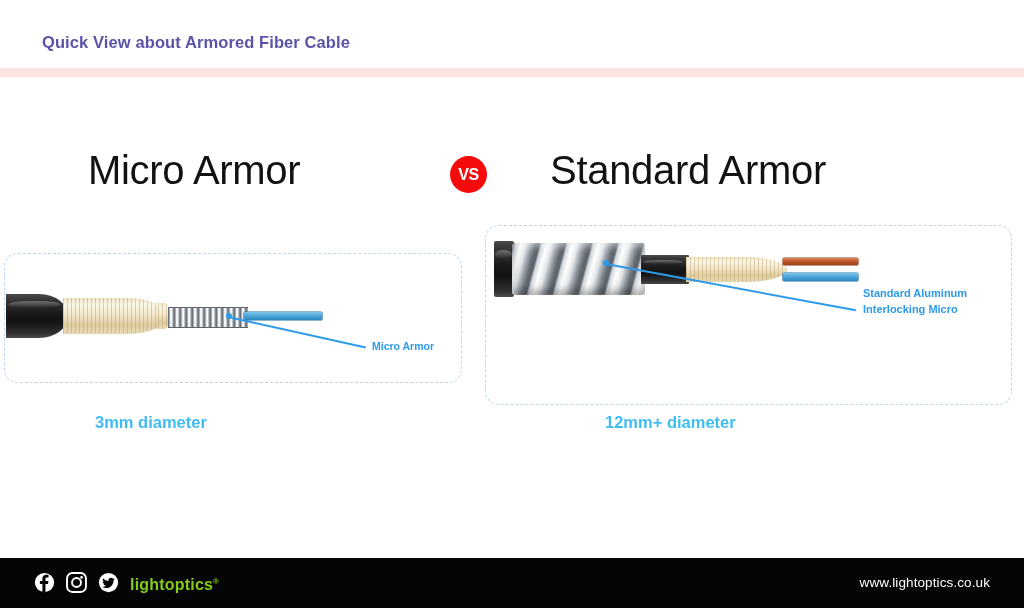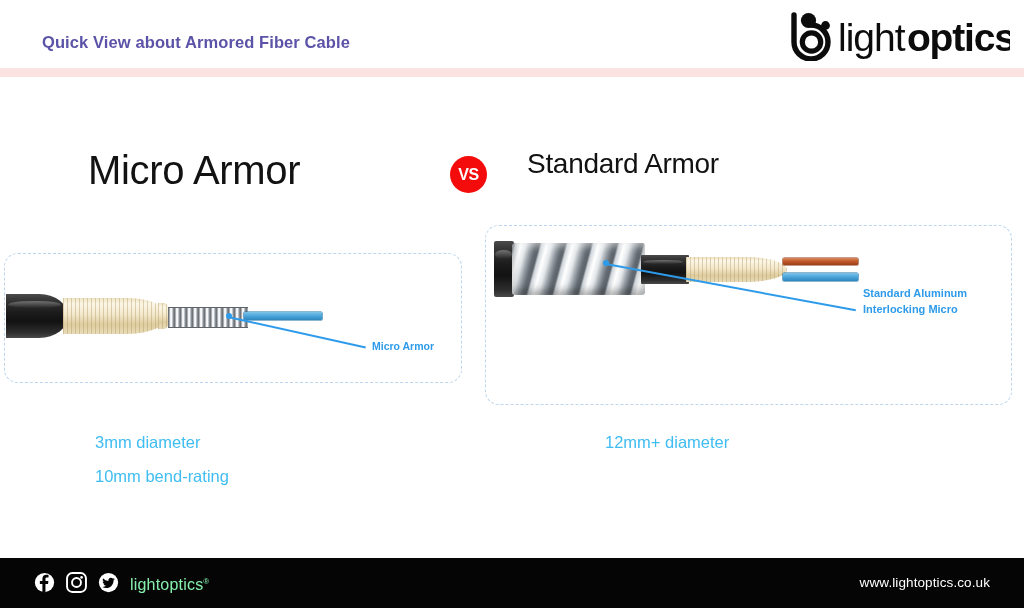--- a/index.html
+++ b/index.html
@@ -24,22 +24,22 @@
   .logo svg{display:block;}
   .pink-band{position:absolute;left:0;top:68px;width:1024px;height:9px;background:#FBE3E1;}
 
   
   .head-micro{
     position:absolute;left:88px;top:148px;
     font-size:40px;font-weight:400;color:#121212;
     letter-spacing:-.3px;white-space:nowrap;
   }
   .head-standard{
-    position:absolute;left:527px;top:148px;
-    font-size:28px;font-weight:400;color:#121212;
+    position:absolute;left:550px;top:148px;
+    font-size:40px;font-weight:400;color:#121212;
     letter-spacing:-.3px;white-space:nowrap;
   }
   .vs-badge{
     position:absolute;left:450px;top:156px;
     width:37px;height:37px;border-radius:50%;
     background:#F40C0C;
     display:flex;align-items:center;justify-content:center;
     color:#fff;font-size:16px;font-weight:bold;letter-spacing:-.3px;
   }
 
@@ -129,52 +129,39 @@
   .leader{position:absolute;transform-origin:0 50%;background:#2E9BEA;height:2px;}
   .leader-dot{position:absolute;width:6px;height:6px;border-radius:50%;background:#2E9BEA;}
   .callout{
     position:absolute;color:#2E9BEA;font-weight:bold;white-space:nowrap;
   }
   .callout-sm{font-size:10.5px;line-height:14px;}
   .callout-rt{font-size:11px;line-height:16px;}
 
   
   .spec{
-    position:absolute;color:#3FBDF2;font-weight:normal;font-size:16.5px;white-space:nowrap;margin-top:20px;
+    position:absolute;color:#3FBDF2;font-weight:bold;font-size:16.5px;white-space:nowrap;
   }
 
   
   .footer{position:absolute;left:0;top:558px;width:1024px;height:50px;background:#050505;}
   .footer-left{position:absolute;left:34px;top:14px;display:flex;align-items:center;gap:11px;}
-  .footer-brand{color:#86efac;font-size:16px;font-weight:400;letter-spacing:.2px;}
+  .footer-brand{color:#84cc16;font-size:16px;font-weight:700;letter-spacing:.2px;}
   .footer-brand sup{font-size:8px;vertical-align:super;}
   .footer-url{position:absolute;right:34px;top:17px;color:#ffffff;font-size:13.5px;letter-spacing:.1px;}
   .soc{display:block;}
 </style>
 </head>
 <body>
 
 <div class="page">
 
   <div class="header">
     <div class="header-title">Quick View about Armored Fiber Cable</div>
 
-    <div class="logo">
-      <svg width="232" height="50" viewBox="0 0 232 50" aria-hidden="true">
-
-        <path d="M16 4 L16 31 A17 17 0 1 0 33 14" fill="none" stroke="#0c0c0c" stroke-width="5.4" stroke-linecap="round"></path>
-        <circle cx="33.5" cy="31" r="9.2" fill="none" stroke="#0c0c0c" stroke-width="5.2"></circle>
-        <circle cx="30.5" cy="9.5" r="7.6" fill="#0c0c0c"></circle>
-        <circle cx="47.5" cy="14.5" r="4.4" fill="#0c0c0c"></circle>
-
-        <text x="60" y="40" font-family="'Liberation Sans','DejaVu Sans',sans-serif" font-size="39" font-weight="300" fill="#0c0c0c" letter-spacing="-1">light</text>
-
-        <text x="129" y="40" font-family="'Liberation Sans','DejaVu Sans',sans-serif" font-size="39" font-weight="700" fill="#0c0c0c" letter-spacing="-1.2">optics</text>
-      </svg>
-    </div>
   </div>
   <div class="pink-band"></div>
 
   <div class="head-micro">Micro Armor</div>
 
   <div class="vs-badge">
     <span>VS</span>
   </div>
 
   <div class="head-standard">Standard Armor</div>
@@ -193,21 +180,20 @@
     <div class="armor-micro" style="left:168px;top:17px;width:80px;height:19px;"></div>
 
     <div class="fiber fiber-blue" style="left:244px;top:22px;width:78px;height:8px;"></div>
 
     <div class="leader-dot" style="left:226px;top:23px;"></div>
     <div class="leader" style="left:228px;top:26px;width:141px;transform:rotate(12.5deg);"></div>
     <div class="callout callout-sm" style="left:372px;top:49px;">Micro Armor</div>
   </div>
 
   <div class="spec" style="left:95px;top:413px;">3mm diameter</div>
-  <div class="spec" style="left:95px;top:447px;">10mm bend-rating</div>
 
   <div class="panel panel-right"></div>
 
   <div class="cable" style="position:absolute;left:485px;top:236px;width:574px;height:80px;">
 
     <div class="jacket" style="left:9px;top:5px;width:20px;height:56px;border-radius:2px;">
       <div class="jacket-hl"></div>
     </div>
 
     <div class="armor-large" style="left:27px;top:7px;width:133px;height:52px;"></div>

